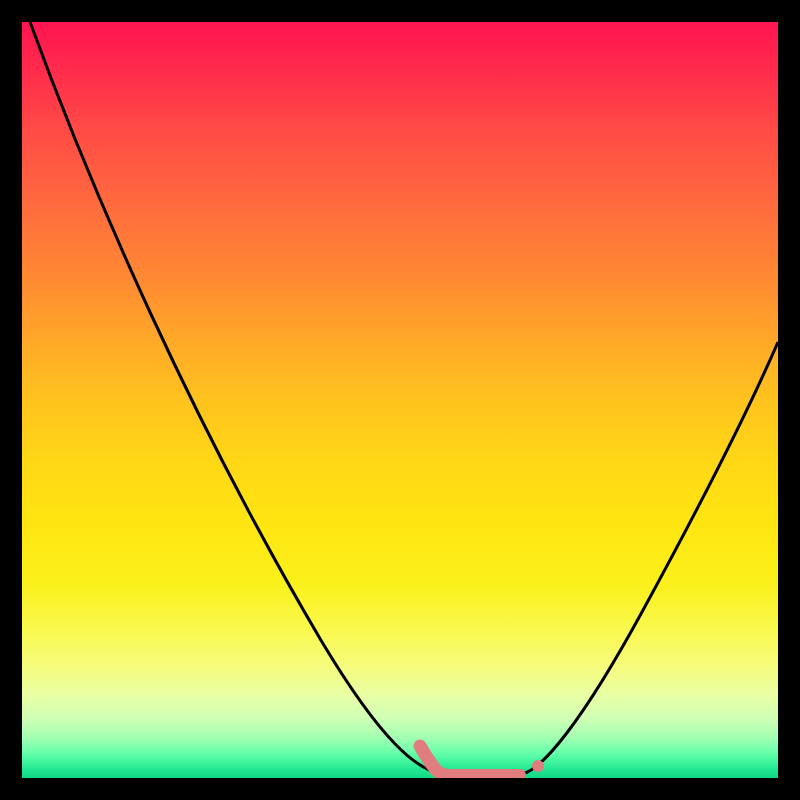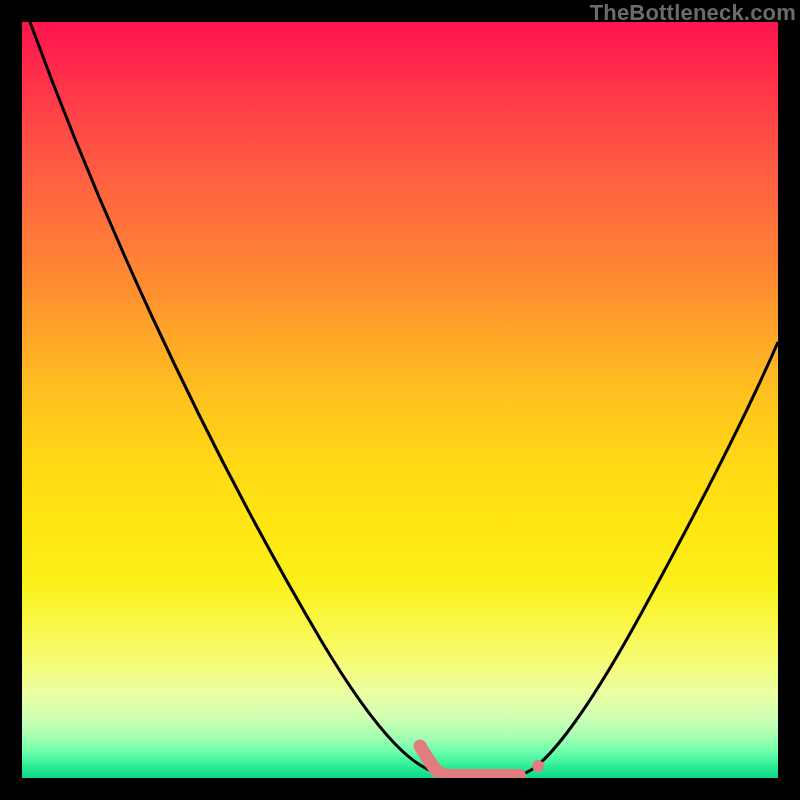--- a/index.html
+++ b/index.html
@@ -88,14 +88,13 @@
                  Q 406 738, 414 748
                  Q 418 752, 424 753" fill="none" stroke="#e27d7f" stroke-width="13" stroke-linecap="round"></path>
 
         <path d="M 420 753 L 498 753" fill="none" stroke="#e27d7f" stroke-width="12" stroke-linecap="round"></path>
 
         <circle cx="516" cy="744" r="6" fill="#e27d7f"></circle>
       </g>
     </svg>
   </div>
 
-  <div class="watermark">TheBottleneck.com</div>
 </div>
 
 </body></html>

